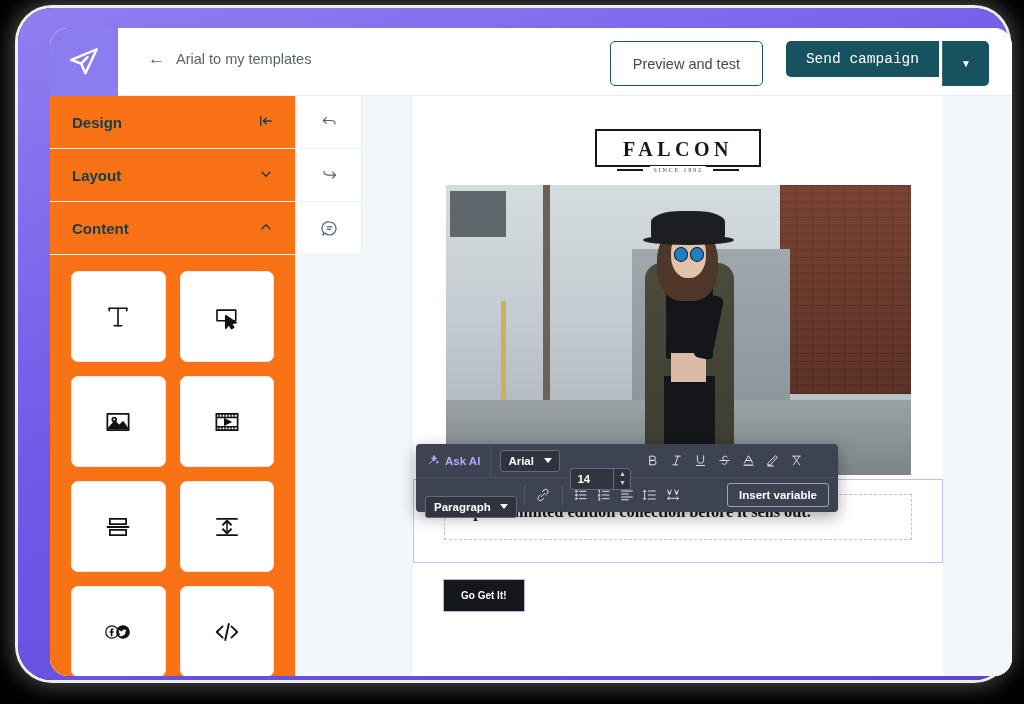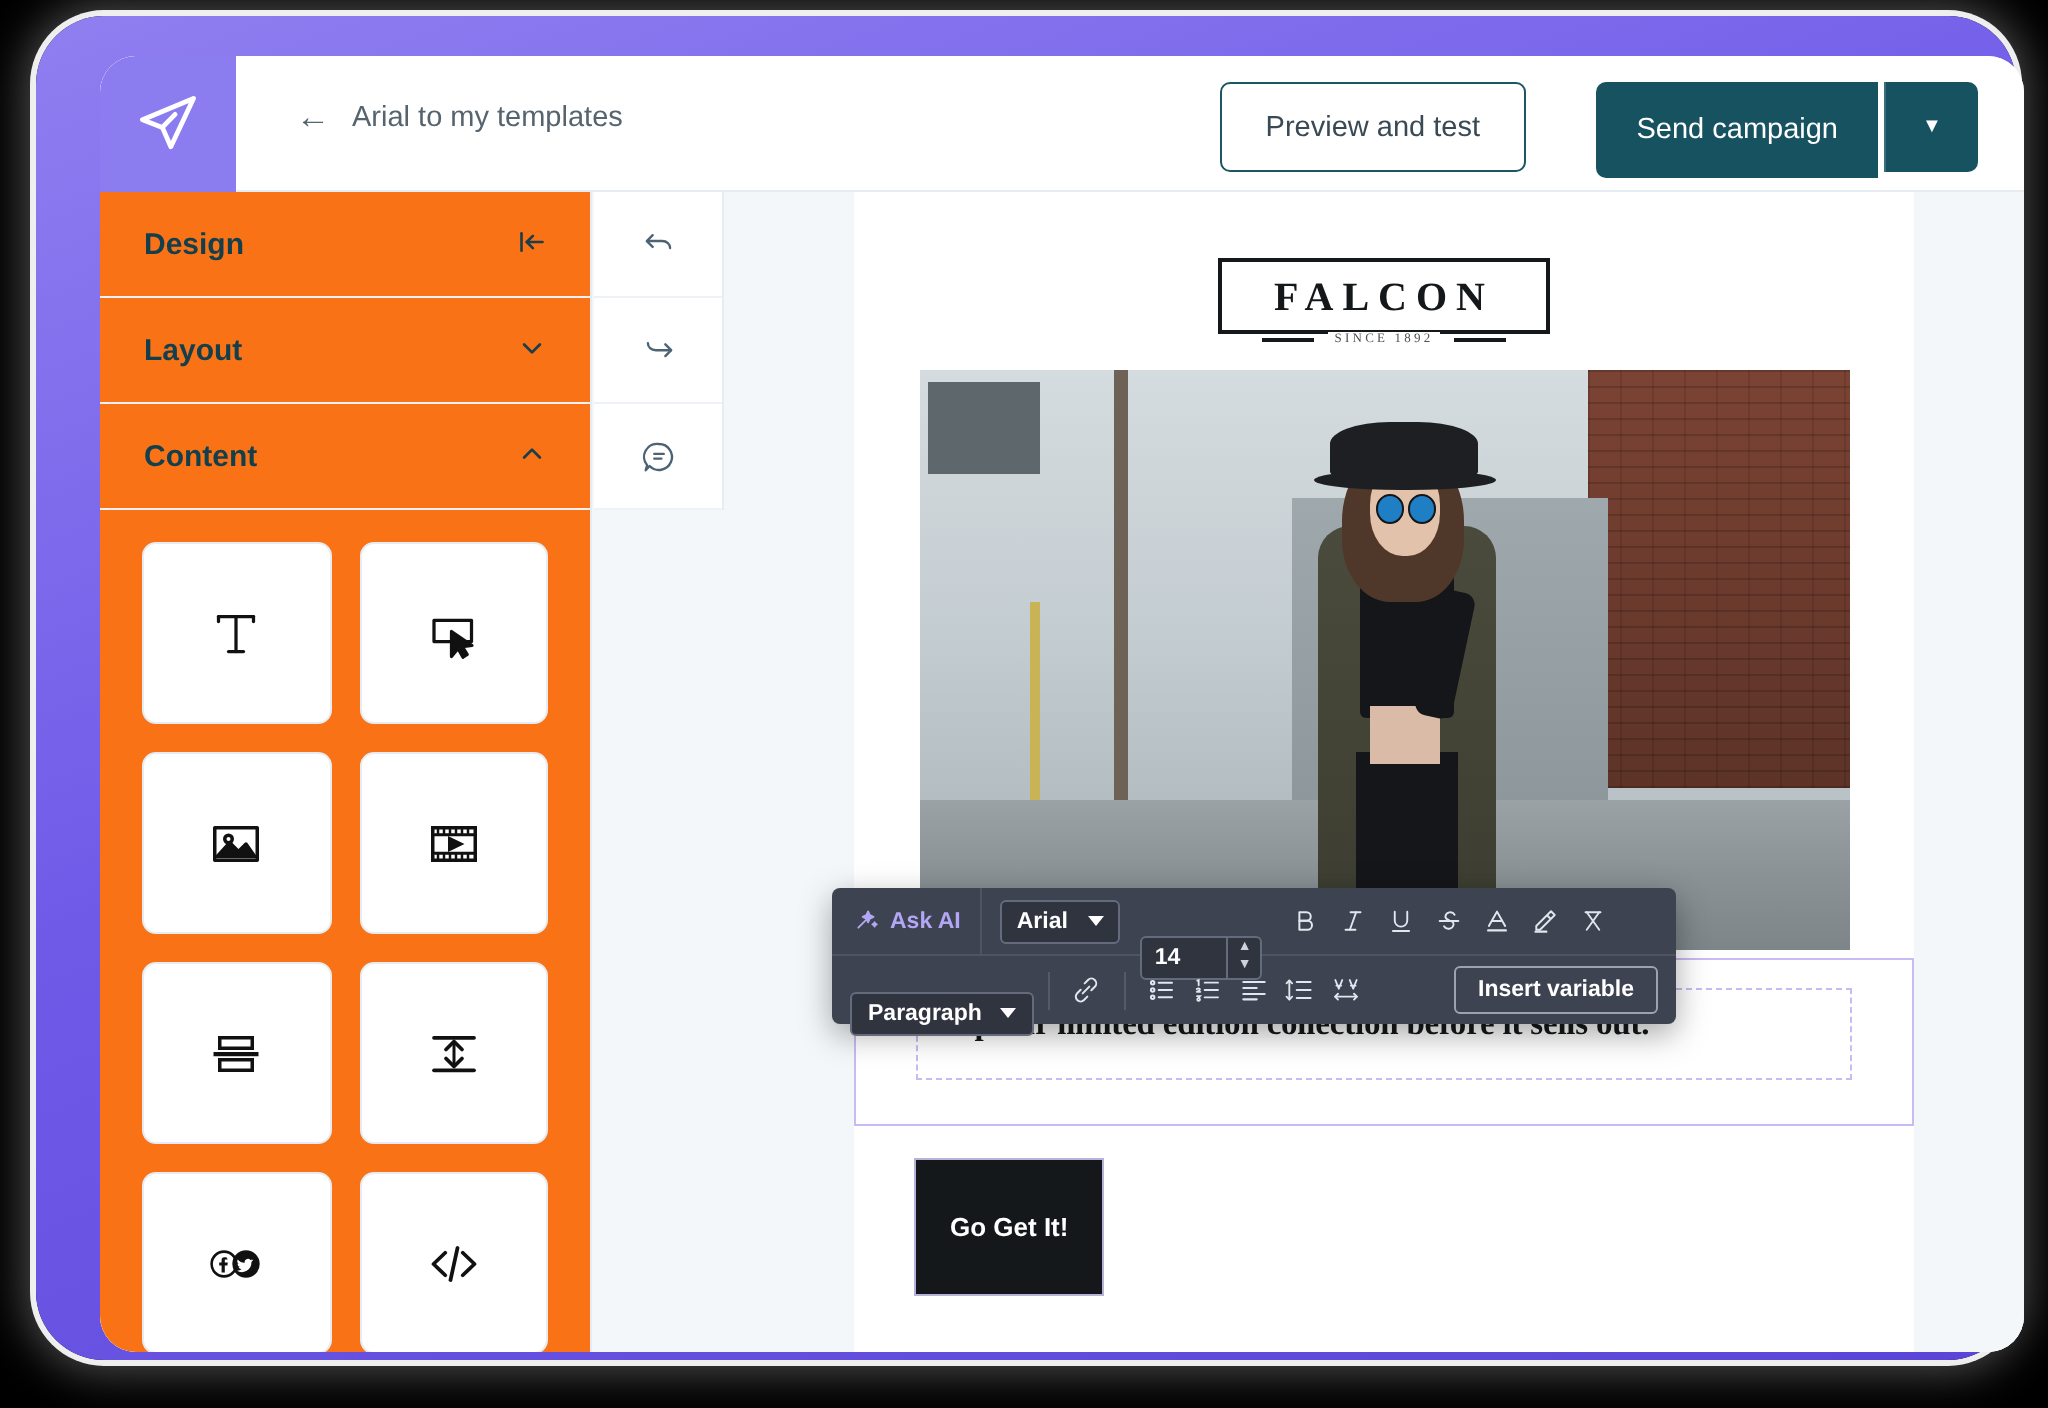--- a/index.html
+++ b/index.html
@@ -81,28 +81,28 @@
     background: #ffffff;
     color: #3a4a55;
     font-size: 14.5px;
     font-family: "Liberation Sans", sans-serif;
     cursor: pointer;
   }
   .btn-send {
     position: absolute;
     right: 73px;
     top: 13px;
-    height: 48px;
+    height: 36px;
     padding: 0 20px;
     border: none;
     border-radius: 5px 0 0 5px;
     background: #175260;
     color: #ffffff;
     font-size: 14.5px;
-    font-family: Liberation Sans, sans-serif;
+    font-family: Liberation Mono, monospace;
     cursor: pointer;
   }
   .btn-send-caret {
     position: absolute;
     right: 23px;
     top: 13px;
     width: 47px;
     height: 45px;
     border: none;
     border-left: 1px solid #3b6f7b;
@@ -185,21 +185,21 @@
 
   
   .canvas {
     position: absolute;
     left: 313px; top: 0;
     right: 0; bottom: 0;
     background: #f3f7fa;
   }
   .email-body {
     position: absolute;
-    left: 64px;
+    left: 50px;
     top: 0;
     width: 530px;
     min-height: 580px;
     background: #ffffff;
   }
 
   
   .email-logo-wrap {
     padding: 33px 0 18px 0;
     display: flex;
@@ -356,23 +356,23 @@
     line-height: 1.62;
     color: #5d6c77;
   }
 
   
   .cta-wrap { padding: 16px 0 0 30px; }
   .cta-btn {
     display: inline-block;
     background: #15181a;
     color: #ffffff;
-    font-size: 13px;
+    font-size: 10px;
     font-weight: bold;
-    padding: 26px 17px;
+    padding: 10px 17px;
     border: 1px solid #b9b2d8;
     cursor: pointer;
   }
 
   
   .rtb {
     position: absolute;
     left: 53px;
     top: 348px;
     width: 422px;

